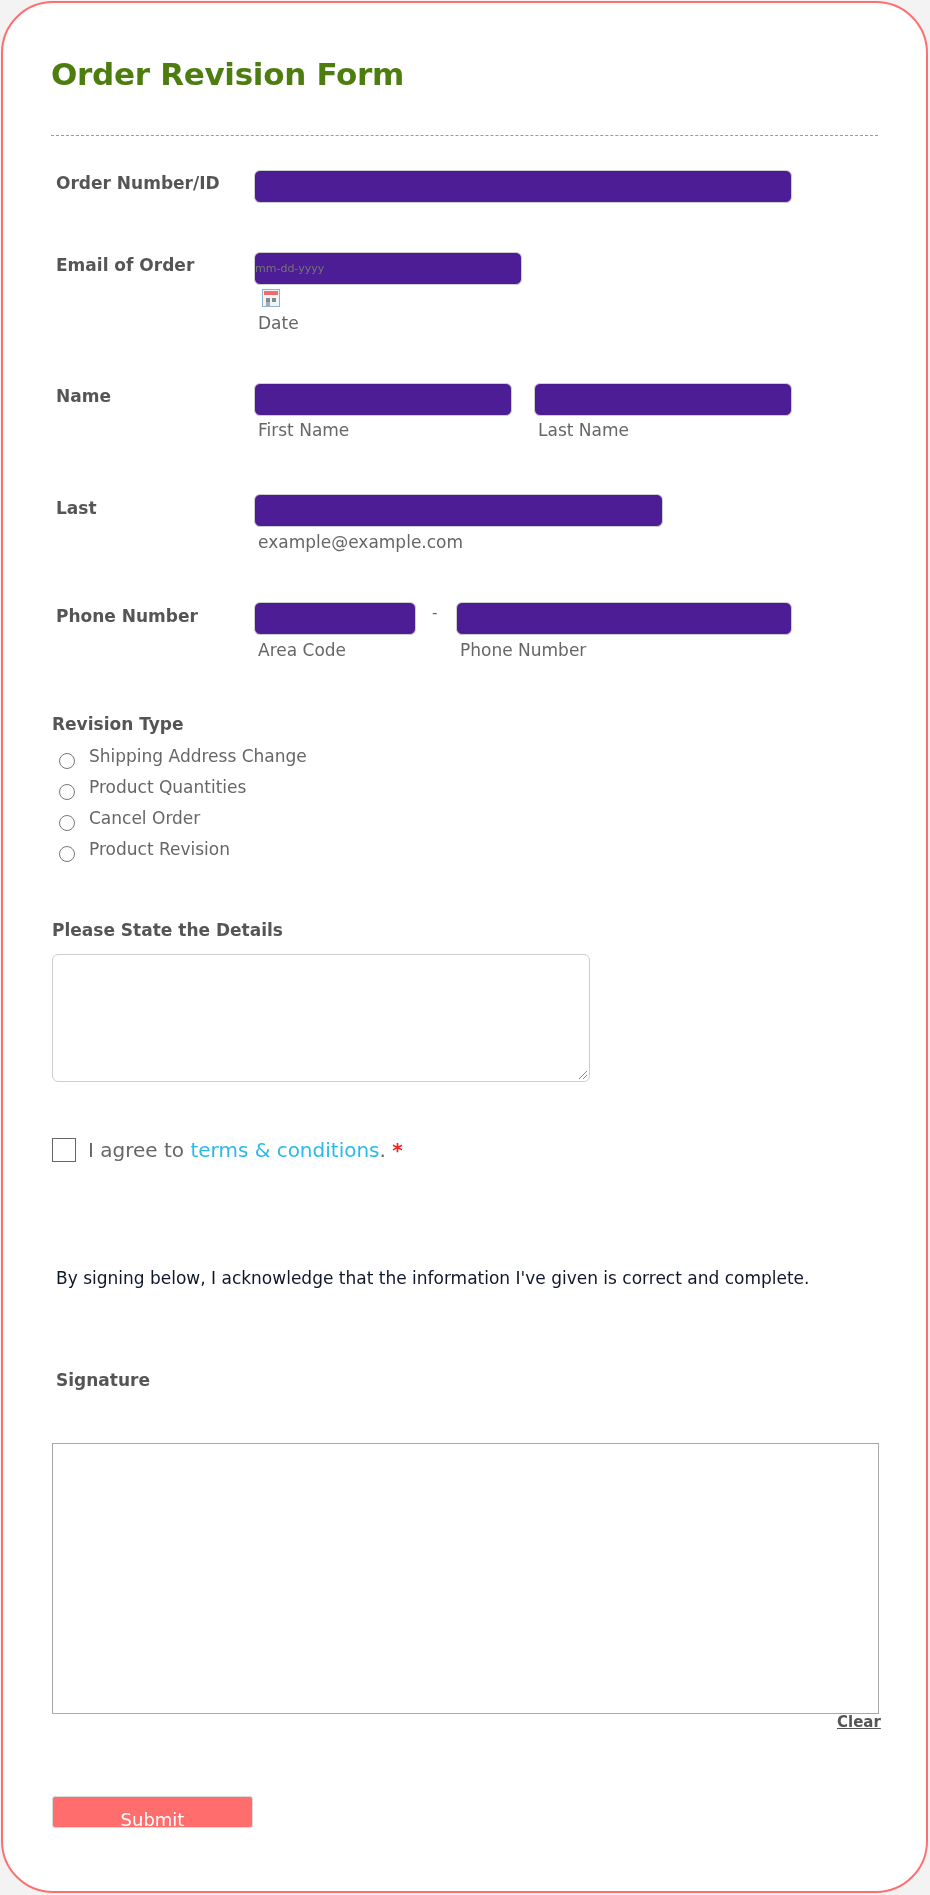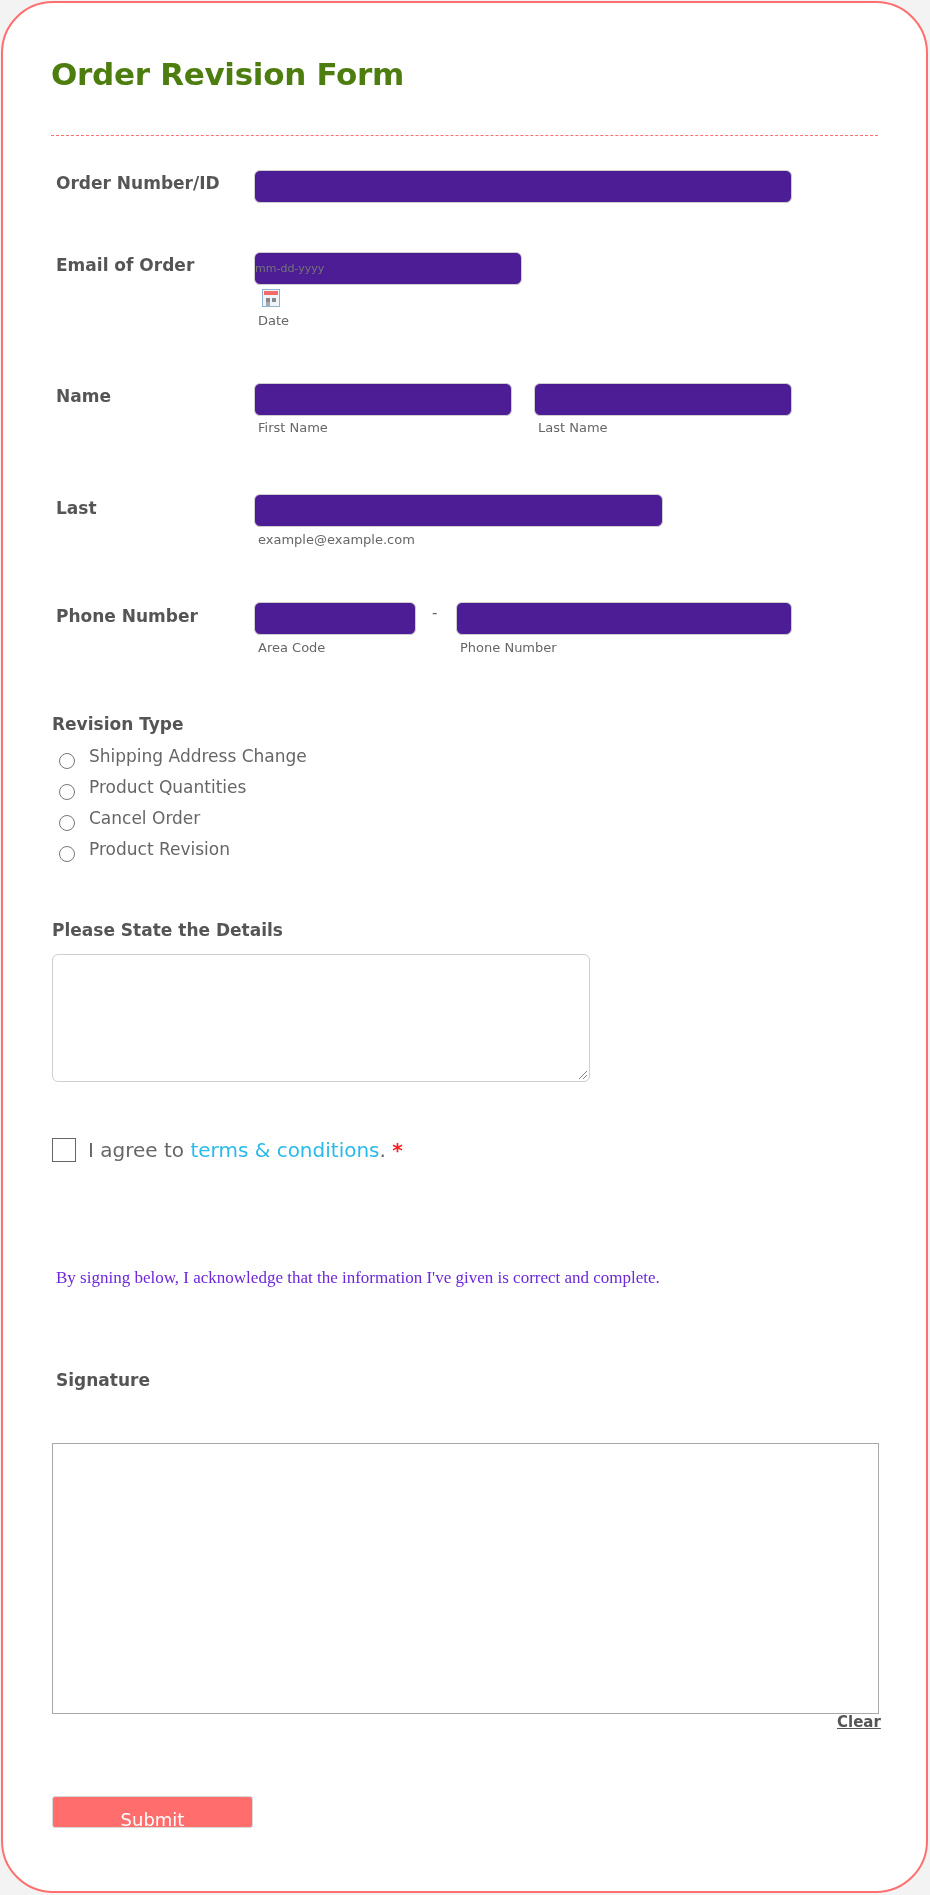--- a/index.html
+++ b/index.html
@@ -11,31 +11,31 @@
   }
   .abs { position: absolute; }
   .title { left: 51px; top: 56px; font-size: 31px; font-weight: bold; color: #4d7c0f; letter-spacing: -0.3px; }
   .divider { left: 51px; top: 135px; width: 827px; border-top: 1px dashed #ff6f6f; }
   .lbl { font-size: 17px; font-weight: bold; color: #555; }
   .input {
     height: 33px; border: 1px solid #cfcfcf; border-radius: 6px; background: #4c1d95;
     box-shadow: inset 0 1px 1px rgba(0,0,0,0.04);
     font-family: "DejaVu Sans", sans-serif; font-size: 11px; color: #888; padding: 0 0;
   }
-  .sub { font-size: 13px; color: #666; }
+  .sub { font-size: 17px; color: #666; }
   .radio { width: 16px; height: 16px; border: 1px solid #777; border-radius: 50%; background: #fff; }
   .radio-label { font-size: 17px; color: #666; }
   .textarea { border: 1px solid #cfcfcf; border-radius: 6px; background: #fff; }
   .resize { right: 2px; bottom: 2px; width: 8px; height: 8px;
     background: linear-gradient(135deg, transparent 45%, #888 46%, #888 54%, transparent 55%, transparent 70%, #888 71%, #888 79%, transparent 80%); }
   .checkbox { width: 24px; height: 24px; border: 1.5px solid #666; background: #fff; }
   .agree { font-size: 20px; color: #666; }
   .link { color: #29b9ea; }
   .req { color: #ff1e1e; font-weight: bold; }
-  .statement { font-size: 17px; color: #6d28d9; font-family: Liberation Serif, serif; }
+  .statement { font-size: 17px; color: #0f172a; }
   .sigbox { border: 1px solid #a8a8a8; background: #fff; }
   .clear { font-size: 15px; font-weight: bold; color: #555; text-decoration: underline; }
   .submit {
     background: #ff6d6d; border: 1px solid #d9d9d9; border-radius: 3px; color: #fff;
     font-family: "DejaVu Sans", sans-serif; font-size: 18px; text-align: center; line-height: 45px;
   }
   .cal { width: 18px; height: 18px; border: 1px solid #8fb3cf; background: #eef4f9; }
   .cal .top { position: absolute; left: 1px; top: 1px; width: 14px; height: 4px; background: #f36b6b; }
   .cal .g { position: absolute; width: 4px; height: 4px; background: #888; }
 </style>

